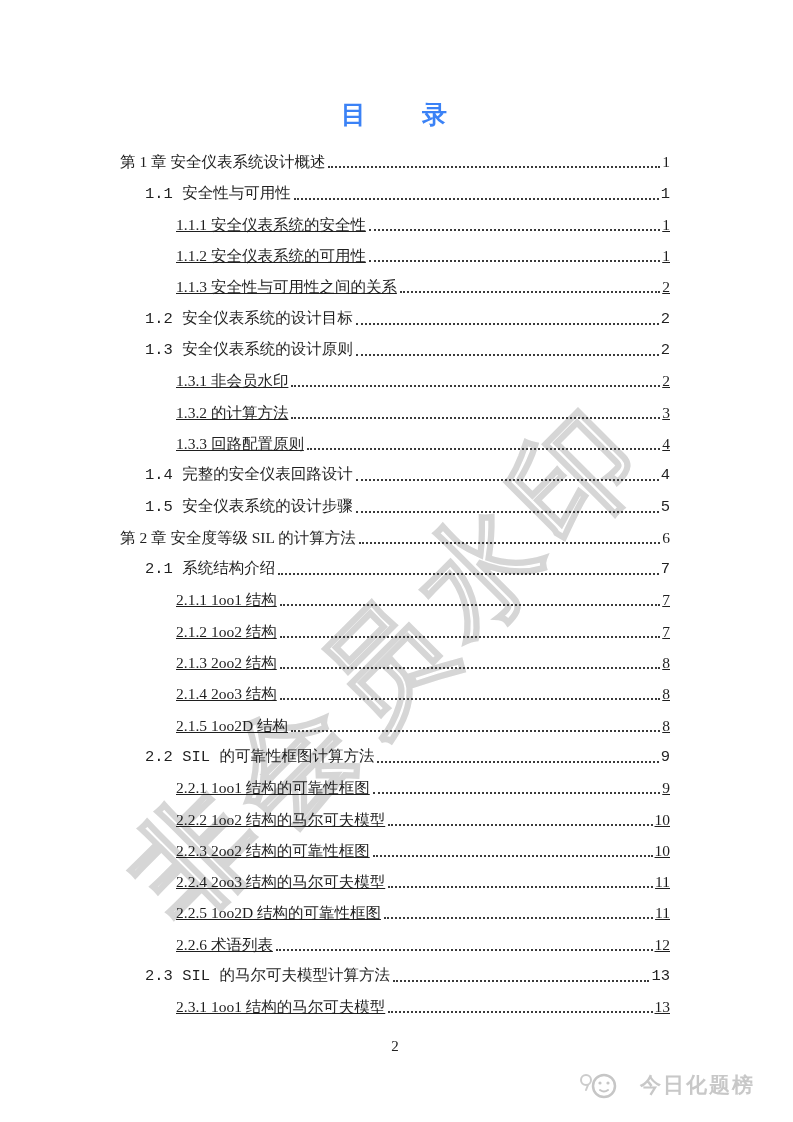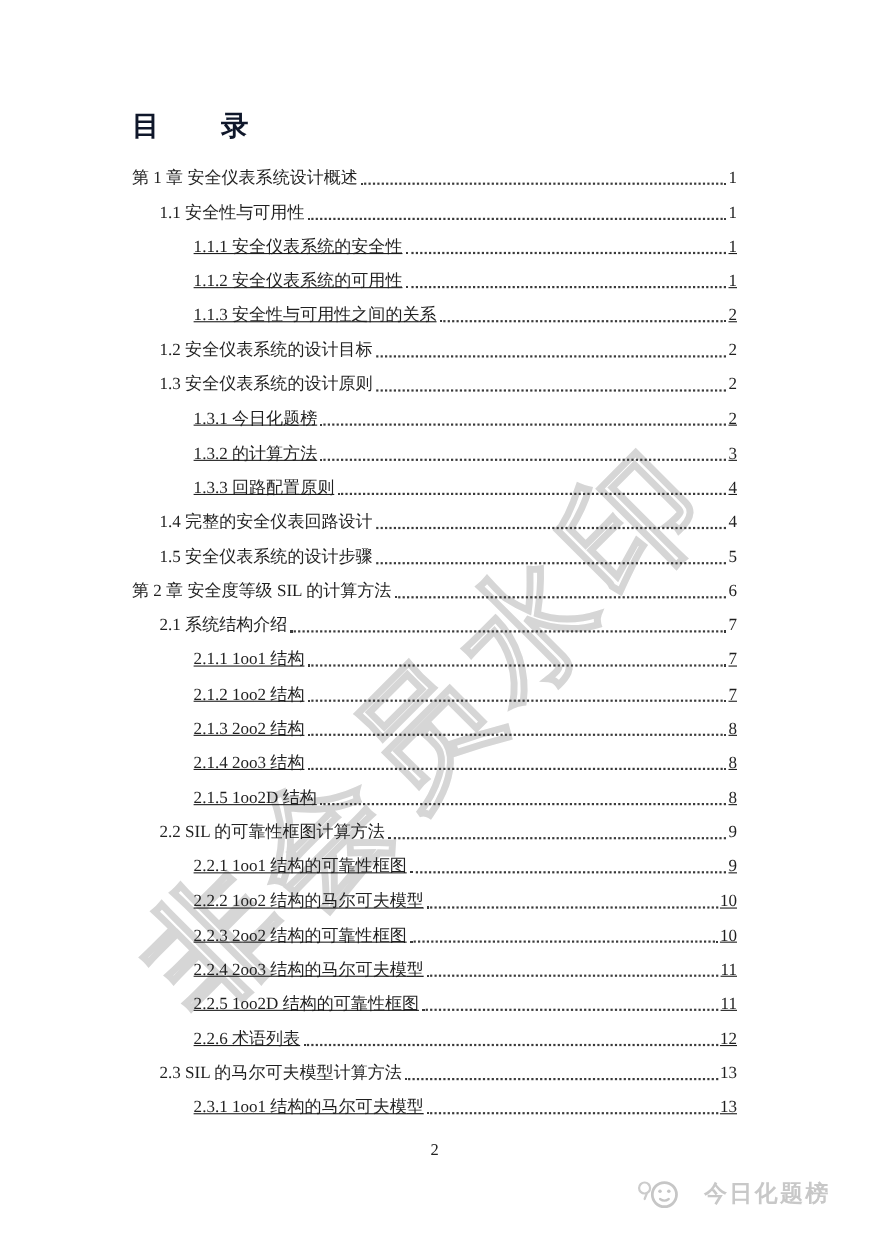--- a/index.html
+++ b/index.html
@@ -18,41 +18,41 @@
   .page {
     position: absolute;
     inset: 0;
   }
   .title {
     position: absolute;
     top: 98px;
     left: 120px;
     width: 550px;
     margin: 0;
-    text-align: left;
+    text-align: center;
     font-size: 25px;
     font-weight: bold;
     letter-spacing: 2px;
     white-space: pre;
-    color: #0f172a;
+    color: #3b82f6;
   }
   .toc {
     position: absolute;
     top: 141px;
     left: 120px;
     width: 550px;
   }
   .toc-row {
     display: flex;
     align-items: flex-end;
     height: 31.3px;
     box-sizing: border-box;
     font-size: 15.5px;
   }
-  .toc-row.level-2 { padding-left: 25px; }
+  .toc-row.level-2 { padding-left: 25px; font-family: Liberation Mono, monospace; }
   .toc-row.level-3 { padding-left: 56px; text-decoration: underline; }
   .toc-label {
     white-space: nowrap;
     line-height: 20px;
   }
   .toc-leader {
     flex: 1;
     border-bottom: 2px dotted #3a3a3a;
     margin: 0 2px 4px 3px;
     min-width: 10px;
@@ -154,21 +154,21 @@
     <span class="toc-page">2</span>
   </div>
 
   <div class="toc-row level-2">
     <span class="toc-label">1.3 安全仪表系统的设计原则</span>
     <span class="toc-leader"></span>
     <span class="toc-page">2</span>
   </div>
 
   <div class="toc-row level-3">
-    <span class="toc-label">1.3.1 今日化题榜</span>
+    <span class="toc-label">1.3.1 非会员水印</span>
     <span class="toc-leader"></span>
     <span class="toc-page">2</span>
   </div>
 
   <div class="toc-row level-3">
     <span class="toc-label">1.3.2 的计算方法</span>
     <span class="toc-leader"></span>
     <span class="toc-page">3</span>
   </div>
 

